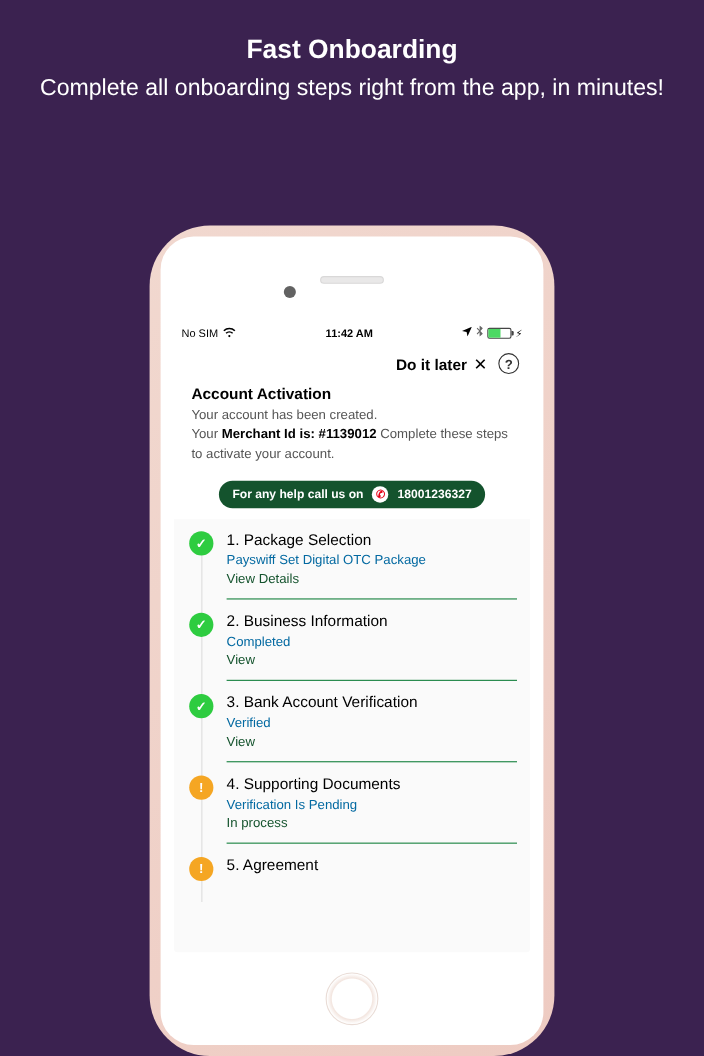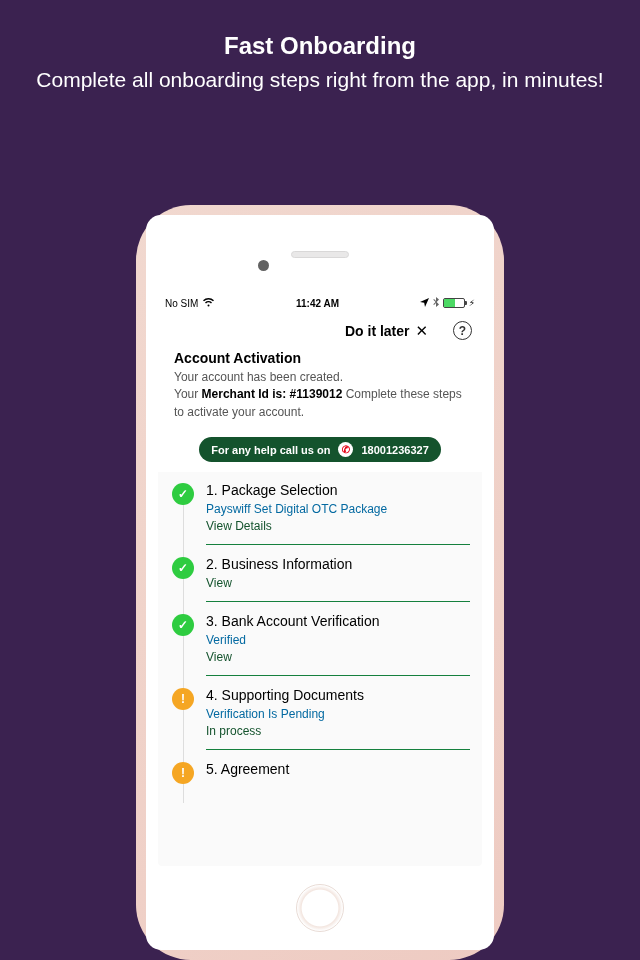--- a/index.html
+++ b/index.html
@@ -1,31 +1,31 @@
 <!DOCTYPE html>
 <html><head>
 <meta charset="utf-8">
 <style>
 *{margin:0;padding:0;box-sizing:border-box;font-family:-apple-system,BlinkMacSystemFont,"Segoe UI",Helvetica,Arial,sans-serif}
 body{width:640px;height:960px;background:#3b2250;overflow:hidden;position:relative}
 .promo-title{color:#fff;font-size:24px;font-weight:700;text-align:center;margin-top:32px}
 .promo-sub{color:#fff;font-size:21px;font-weight:400;text-align:center;margin-top:6px;padding:0 30px;line-height:1.35}
 .phone{position:absolute;left:50%;transform:translateX(-50%);top:205px;width:368px;height:755px;background:linear-gradient(135deg,#f1d8cf,#eecbc2);border-radius:55px;padding:10px}
-.phone-inner{width:100%;height:100%;background:#fff;border-radius:15px;position:relative;overflow:hidden}
+.phone-inner{width:100%;height:100%;background:#fff;border-radius:30px;position:relative;overflow:hidden}
 .bezel-top{height:78px;display:flex;flex-direction:column;align-items:center;justify-content:center;gap:8px}
 .speaker{width:58px;height:7px;background:#e9e8e8;border:1px solid #d9d8d8;border-radius:5px}
 .cam{width:11px;height:11px;border-radius:50%;background:#626262;position:absolute;left:calc(50% - 62px);top:45px}
 .screen{position:absolute;top:78px;left:12px;right:12px;bottom:84px;background:#fff;border-radius:4px;overflow:hidden;display:flex;flex-direction:column}
 .status-bar{height:20px;display:flex;align-items:center;justify-content:space-between;padding:0 7px;font-size:10px;font-weight:500;color:#000}
 .sb-left,.sb-right{display:flex;align-items:center;gap:4px}
 .wifi-icon,.bt-icon,.loc-icon{display:inline-block}
 .batt{width:22px;height:10px;border:1px solid #444;border-radius:2px;position:relative}
 .batt::after{content:"";position:absolute;right:-3px;top:2px;width:2px;height:4px;background:#444;border-radius:0 1px 1px 0}
 .batt-fill{height:100%;width:55%;background:#4cd964}
-.toprow{display:flex;align-items:center;justify-content:flex-end;gap:25px;padding:8px 10px 6px}
+.toprow{display:flex;align-items:center;justify-content:flex-end;gap:10px;padding:8px 10px 6px}
 .do-later{font-size:14px;font-weight:600;color:#000}
 .close-x{font-size:15px;font-weight:400;margin-left:2px}
 .help-circ{width:19px;height:19px;border:1.5px solid #333;border-radius:50%;font-size:12px;font-weight:600;display:flex;align-items:center;justify-content:center;color:#333}
 .section-head{padding:4px 16px 12px}
 .act-title{font-size:14px;font-weight:700;color:#000;margin-bottom:3px}
 .act-text{font-size:12px;color:#555;line-height:1.45}
 .merch-b{font-weight:700;color:#000}
 .help-pill{margin:4px auto 10px;width:fit-content;background:#14532d;color:#fff;border-radius:20px;padding:5px 12px;display:flex;align-items:center;gap:8px;font-size:11px;font-weight:600}
 .phone-circ{width:15px;height:15px;border-radius:50%;background:#fff;color:#e60014;display:flex;align-items:center;justify-content:center;font-size:10px}
 .content{flex:1;background:#fafafa;overflow:hidden;padding-left:14px}
@@ -117,20 +117,21 @@
               <div class="st-title">1. Package Selection</div>
               <div class="st-stat">Payswiff Set Digital OTC Package</div>
               <div class="st-link">View Details</div>
             </div>
           </div>
 
           <div class="step">
             <div class="badge b-done">✓</div>
             <div class="step-body">
               <div class="st-title">2. Business Information</div>
+              <div class="st-stat">Completed</div>
               <div class="st-link">View</div>
             </div>
           </div>
 
           <div class="step">
             <div class="badge b-done">✓</div>
             <div class="step-body">
               <div class="st-title">3. Bank Account Verification</div>
               <div class="st-stat">Verified</div>
               <div class="st-link">View</div>

